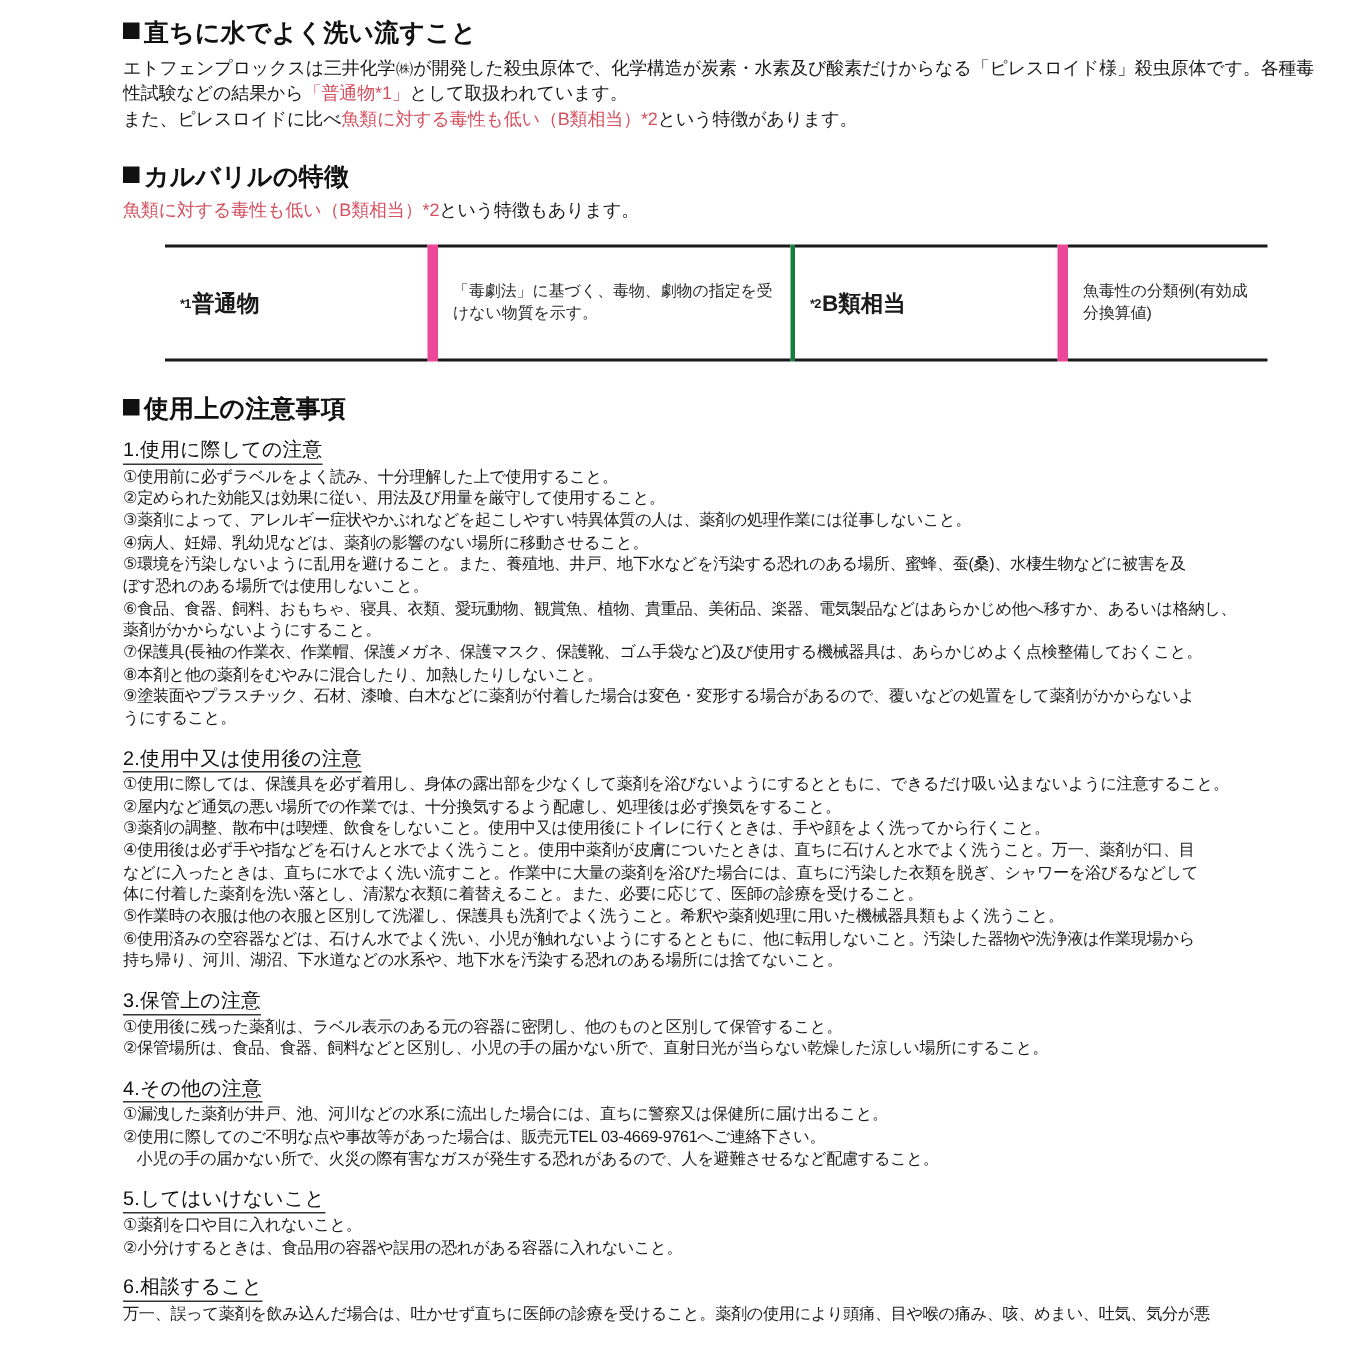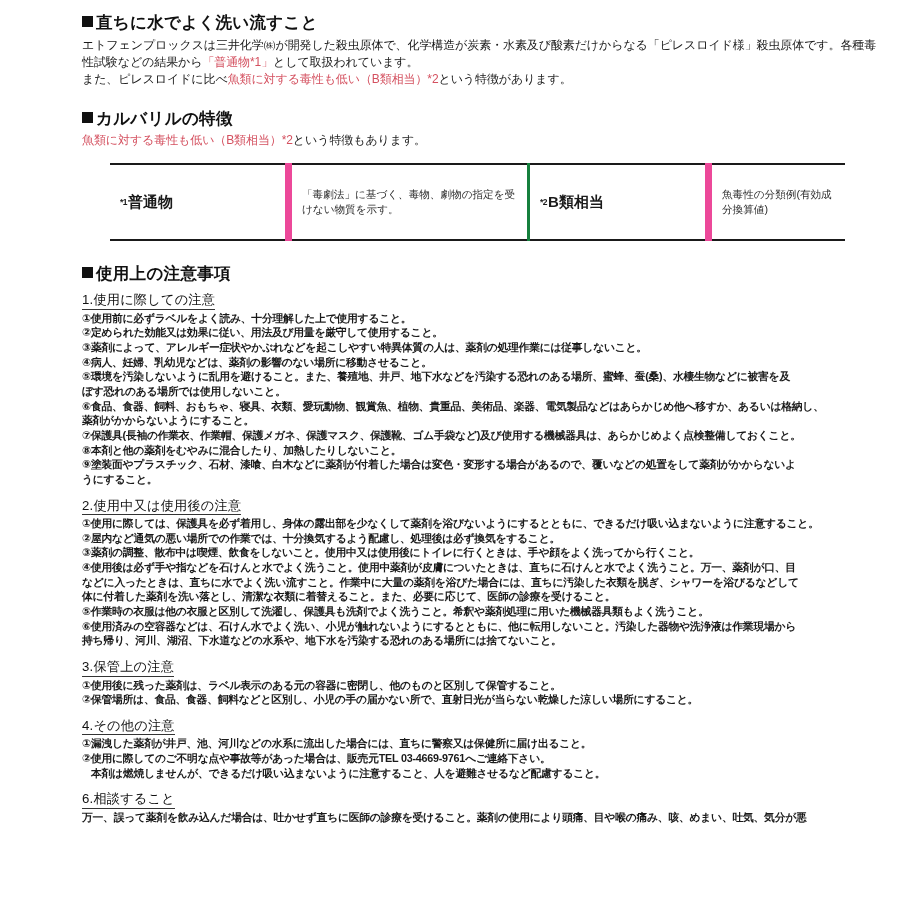--- a/index.html
+++ b/index.html
@@ -101,21 +101,20 @@
     letter-spacing: 0.2px;
     color: #111;
   }
   .sub-head.first { margin-top: 4px; }
   .item {
     font-size: 10.8px;
     line-height: 1.36;
     margin: 0;
     letter-spacing: -0.25px;
     color: #1a1a1a;
-    font-weight: bold;
   }
   .item.indented { text-indent: 9px; }
 </style>
 </head>
 <body>
 
 <div class="page">
 
   <div class="block-intro">
     <h2 class="sec-head">
@@ -150,18 +149,19 @@
   </div>
 
   <div class="notice-section">
     <h2 class="sec-head">
       <span class="marker"></span><span>使用上の注意事項</span>
     </h2>
     <div id="notice-groups">
         <div><div class="sub-head first">1.使用に際しての注意</div><p class="item">①使用前に必ずラベルをよく読み、十分理解した上で使用すること。</p><p class="item">②定められた効能又は効果に従い、用法及び用量を厳守して使用すること。</p><p class="item">③薬剤によって、アレルギー症状やかぶれなどを起こしやすい特異体質の人は、薬剤の処理作業には従事しないこと。</p><p class="item">④病人、妊婦、乳幼児などは、薬剤の影響のない場所に移動させること。</p><p class="item">⑤環境を汚染しないように乱用を避けること。また、養殖地、井戸、地下水などを汚染する恐れのある場所、蜜蜂、蚕(桑)、水棲生物などに被害を及</p><p class="item">ぼす恐れのある場所では使用しないこと。</p><p class="item">⑥食品、食器、飼料、おもちゃ、寝具、衣類、愛玩動物、観賞魚、植物、貴重品、美術品、楽器、電気製品などはあらかじめ他へ移すか、あるいは格納し、</p><p class="item">薬剤がかからないようにすること。</p><p class="item">⑦保護具(長袖の作業衣、作業帽、保護メガネ、保護マスク、保護靴、ゴム手袋など)及び使用する機械器具は、あらかじめよく点検整備しておくこと。</p><p class="item">⑧本剤と他の薬剤をむやみに混合したり、加熱したりしないこと。</p><p class="item">⑨塗装面やプラスチック、石材、漆喰、白木などに薬剤が付着した場合は変色・変形する場合があるので、覆いなどの処置をして薬剤がかからないよ</p><p class="item">うにすること。</p></div>
         <div><div class="sub-head">2.使用中又は使用後の注意</div><p class="item">①使用に際しては、保護具を必ず着用し、身体の露出部を少なくして薬剤を浴びないようにするとともに、できるだけ吸い込まないように注意すること。</p><p class="item">②屋内など通気の悪い場所での作業では、十分換気するよう配慮し、処理後は必ず換気をすること。</p><p class="item">③薬剤の調整、散布中は喫煙、飲食をしないこと。使用中又は使用後にトイレに行くときは、手や顔をよく洗ってから行くこと。</p><p class="item">④使用後は必ず手や指などを石けんと水でよく洗うこと。使用中薬剤が皮膚についたときは、直ちに石けんと水でよく洗うこと。万一、薬剤が口、目</p><p class="item">などに入ったときは、直ちに水でよく洗い流すこと。作業中に大量の薬剤を浴びた場合には、直ちに汚染した衣類を脱ぎ、シャワーを浴びるなどして</p><p class="item">体に付着した薬剤を洗い落とし、清潔な衣類に着替えること。また、必要に応じて、医師の診療を受けること。</p><p class="item">⑤作業時の衣服は他の衣服と区別して洗濯し、保護具も洗剤でよく洗うこと。希釈や薬剤処理に用いた機械器具類もよく洗うこと。</p><p class="item">⑥使用済みの空容器などは、石けん水でよく洗い、小児が触れないようにするとともに、他に転用しないこと。汚染した器物や洗浄液は作業現場から</p><p class="item">持ち帰り、河川、湖沼、下水道などの水系や、地下水を汚染する恐れのある場所には捨てないこと。</p></div>
         <div><div class="sub-head">3.保管上の注意</div><p class="item">①使用後に残った薬剤は、ラベル表示のある元の容器に密閉し、他のものと区別して保管すること。</p><p class="item">②保管場所は、食品、食器、飼料などと区別し、小児の手の届かない所で、直射日光が当らない乾燥した涼しい場所にすること。</p></div>
-        <div><div class="sub-head">4.その他の注意</div><p class="item">①漏洩した薬剤が井戸、池、河川などの水系に流出した場合には、直ちに警察又は保健所に届け出ること。</p><p class="item">②使用に際してのご不明な点や事故等があった場合は、販売元TEL 03-4669-9761へご連絡下さい。</p><p class="item indented">本剤は燃焼しませんが、できるだけ吸い込まないように注意すること、人を避難させるなど配慮すること。</p></div>
+        <div><div class="sub-head">4.その他の注意</div><p class="item">①漏洩した薬剤が井戸、池、河川などの水系に流出した場合には、直ちに警察又は保健所に届け出ること。</p><p class="item">②使用に際してのご不明な点や事故等があった場合は、販売元TEL 03-4669-9761へご連絡下さい。</p><p class="item indented">小児の手の届かない所で、火災の際有害なガスが発生する恐れがあるので、人を避難させるなど配慮すること。</p></div>
+        <div><div class="sub-head">5.してはいけないこと</div><p class="item">①薬剤を口や目に入れないこと。</p><p class="item">②小分けするときは、食品用の容器や誤用の恐れがある容器に入れないこと。</p></div>
         <div><div class="sub-head">6.相談すること</div><p class="item">万一、誤って薬剤を飲み込んだ場合は、吐かせず直ちに医師の診療を受けること。薬剤の使用により頭痛、目や喉の痛み、咳、めまい、吐気、気分が悪</p></div>
       </div>
   </div>
 
 </div>
 
 </body></html>

